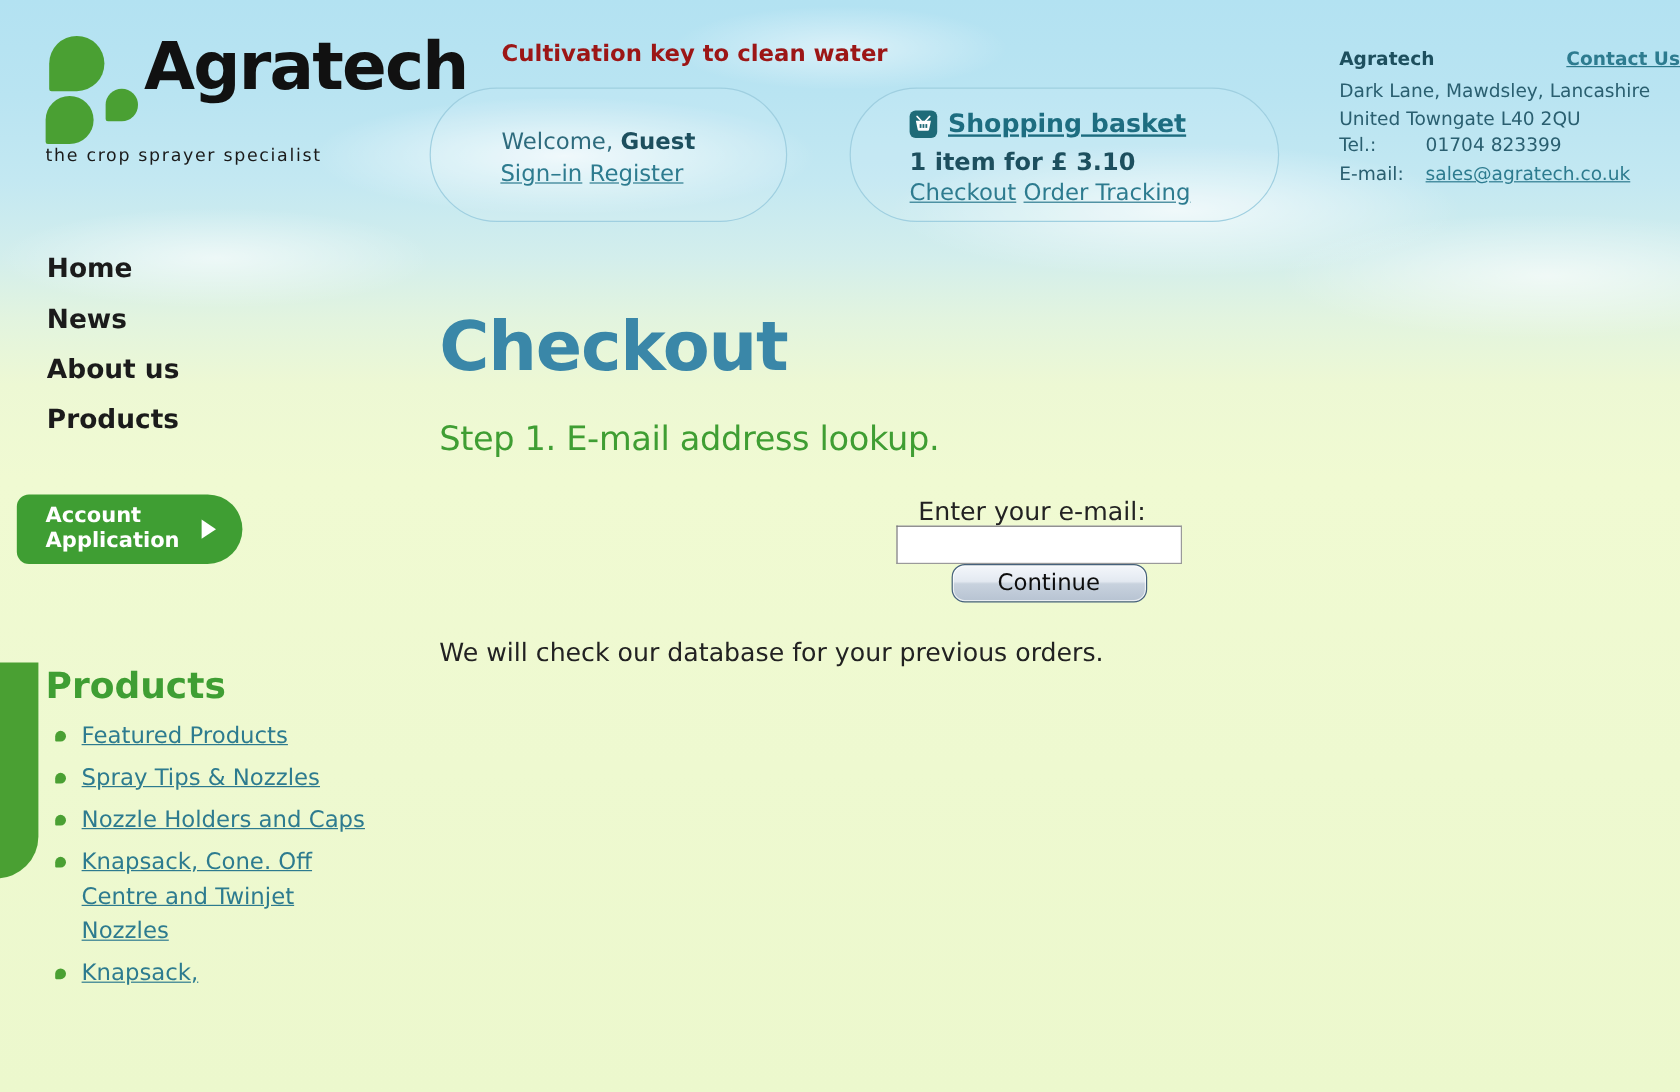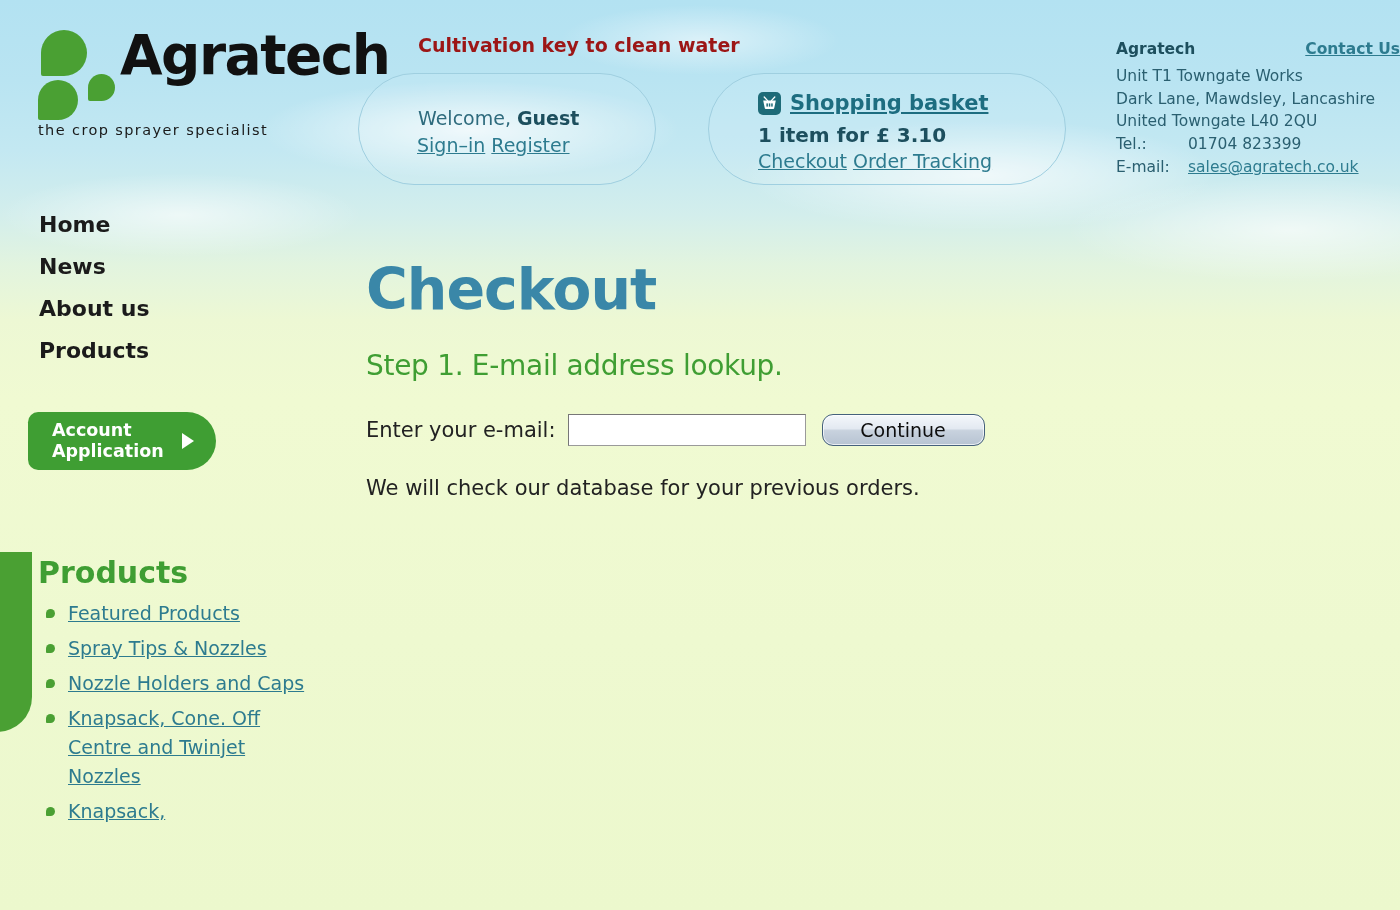--- a/index.html
+++ b/index.html
@@ -203,21 +203,21 @@
     font-weight: bold;
     color: #1b1b1b;
     text-decoration: none;
     line-height: 42px;
     white-space: nowrap;
   }
 
   
   #account-btn {
     position: absolute;
-    left: 28px; top: 412px;
+    left: 14px; top: 412px;
     width: 188px; height: 58px;
     background: #3f9e33;
     border-radius: 14px 40px 40px 14px;
     color: #fff;
     display: flex;
     align-items: center;
   }
   #account-btn-label {
     font-size: 17.5px;
     font-weight: bold;
@@ -297,20 +297,21 @@
     margin-top: 27px;
     font-size: 28px;
     font-weight: normal;
     color: #3f9e33;
     letter-spacing: -0.3px;
   }
   #form-row {
     margin-top: 32px;
     display: flex;
     align-items: center;
+    flex-direction: column;
   }
   #email-label {
     font-size: 21px;
     color: #222;
     margin-right: 12px;
     white-space: nowrap;
   }
   #email-input {
     width: 238px;
     height: 32px;
@@ -387,21 +388,20 @@
     <a href="#" class="link">Checkout</a>
     <a href="#" class="link">Order Tracking</a>
   </div>
 
   <div id="contact">
     <div id="contact-head">
       <span id="contact-name">Agratech</span>
       <a href="#" class="link" id="contact-us">Contact Us</a>
     </div>
     <div id="contact-address">
-      <div>Unit T1 Towngate Works</div>
       <div>Dark Lane, Mawdsley, Lancashire</div>
       <div>United Towngate L40 2QU</div>
     </div>
     <div id="contact-tel">
       <table>
         <tbody>
             <tr>
           <td class="lbl">Tel.:</td>
           <td>01704 823399</td>
         </tr>

